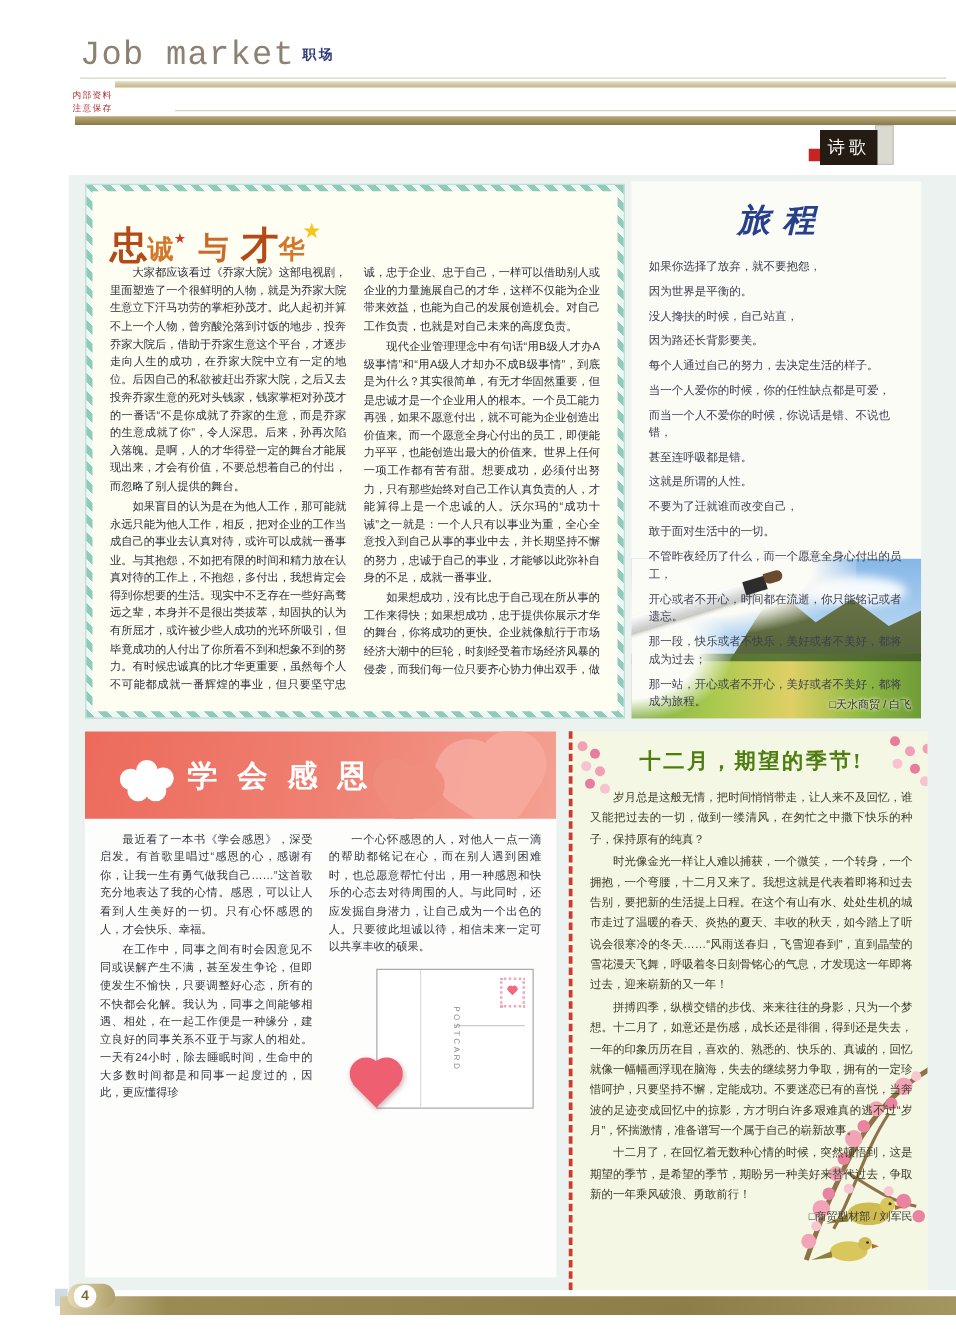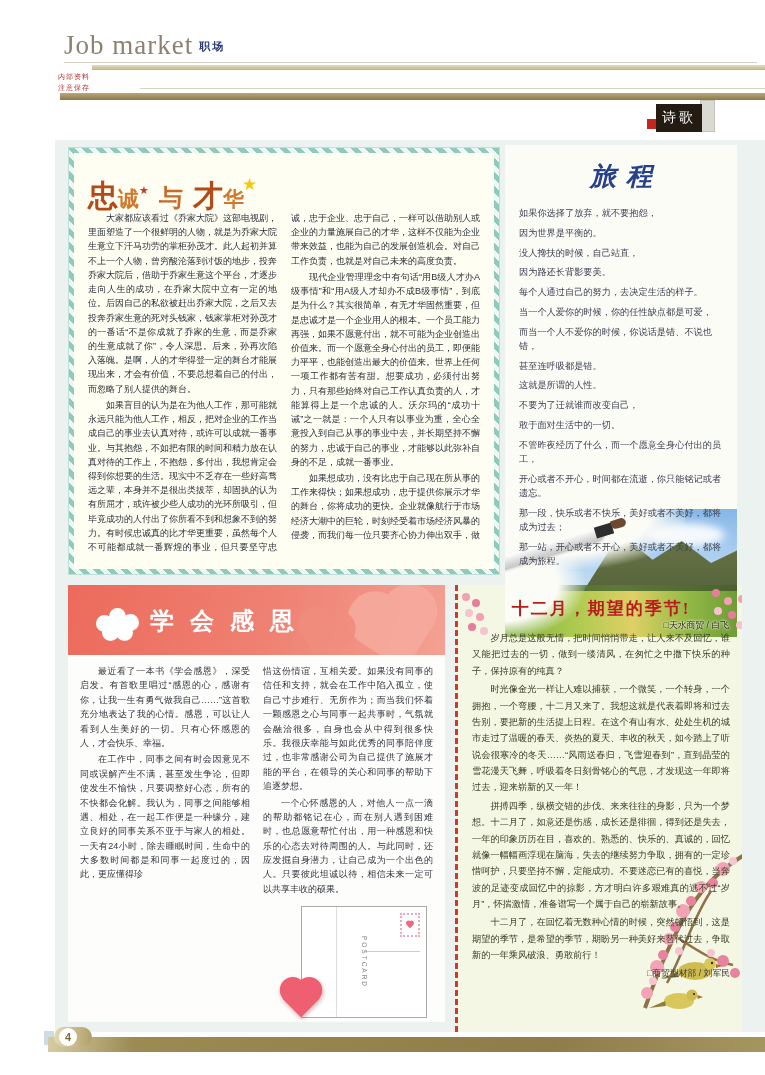--- a/index.html
+++ b/index.html
@@ -1,20 +1,20 @@
 <!DOCTYPE html>
 <html><head>
 <meta charset="utf-8">
 <style>
   *{margin:0;padding:0;box-sizing:border-box}
   html,body{width:765px;height:1075px;background:#fff;font-family:"Liberation Sans","DejaVu Sans",sans-serif;}
   .page{position:relative;width:765px;height:1075px;overflow:hidden;background:#fff;}
 
   
-  .brand{position:absolute;left:64px;top:30px;font-family:Liberation Serif, serif;font-size:27px;color:#8d8272;letter-spacing:1px;}
+  .brand{position:absolute;left:64px;top:30px;font-family:Liberation Mono, monospace;font-size:27px;color:#8d8272;letter-spacing:1px;}
   .brand-tag{font-size:11px;color:#2e3a78;font-weight:bold;margin-left:6px;letter-spacing:2px;vertical-align:4px;}
   .hline1{position:absolute;left:64px;right:8px;top:62px;height:1px;background:#d8d2c6;}
   .hbar1{position:absolute;left:92px;right:0;top:65px;height:5px;background:linear-gradient(#e4dcc2,#c2b488);}
   .notice{position:absolute;left:58px;top:71px;font-size:7px;color:#b03030;line-height:1.6;letter-spacing:1px;}
   .hline2{position:absolute;left:140px;right:0;top:88px;height:1px;background:#d8d2c6;}
   .hbar2{position:absolute;left:60px;right:0;top:93px;height:7px;background:linear-gradient(#b9a878,#8a784a);}
 
   
   .tab-back{position:absolute;left:700px;top:100px;width:15px;height:32px;background:#dadad2;border:1px solid #c3c3b9;}
   .poetry-tab{position:absolute;left:656px;top:104px;width:46px;height:28px;background:#241c12;color:#fff;font-family:"Liberation Serif",serif;font-size:14px;letter-spacing:3px;display:flex;align-items:center;justify-content:center;}
@@ -30,21 +30,21 @@
   .tc-big{font-size:30px;font-weight:bold;color:#b34a17;}
   .tc-small{font-size:21px;color:#d2772b;font-weight:bold;}
   .tc-mid{font-size:24px;color:#c96a2a;font-weight:bold;margin:0 10px;}
   .star-red{font-size:11px;color:#d03a2a;vertical-align:12px;}
   .star-yellow{font-size:17px;color:#f5c518;vertical-align:16px;margin-left:-2px;}
   .loyalty-cols{height:352px;column-count:2;column-gap:14px;font-size:9px;line-height:1.58;text-align:justify;color:#2a2f3a;overflow:hidden;}
   .loyalty-cols p{text-indent:2em;margin-bottom:2px;}
   .byline{text-align:right;font-size:8.8px;color:#3c3c34;margin-top:4px;}
 
   
-  .poem{position:absolute;left:450px;top:5px;width:232px;height:492px;background:#fcfcf7;overflow:hidden;}
+  .poem{position:absolute;left:450px;top:5px;width:232px;height:430px;background:#fcfcf7;overflow:hidden;}
   .poem-title{position:relative;z-index:2;text-align:center;margin-top:14px;font-family:"Liberation Serif","DejaVu Serif",serif;font-style:italic;font-weight:bold;font-size:26px;letter-spacing:10px;color:#27408b;text-indent:10px;}
   .poem-lines{position:relative;z-index:2;padding:12px 14px 0;font-size:9.2px;line-height:1.55;color:#3c4050;}
   .poem-lines div{margin-bottom:5.5px;}
   .landscape{position:absolute;left:0;right:0;bottom:0;height:128px;z-index:1;background:linear-gradient(#86b7e8 0%,#b9d8f2 50%,#dfeaf6 100%);overflow:hidden;}
   .cloud{position:absolute;background:#fff;border-radius:50%;filter:blur(4px);opacity:.9;}
   .mountain{position:absolute;left:30%;right:0;top:18px;bottom:32px;background:linear-gradient(#6d7747,#51603a);clip-path:polygon(0 100%,28% 8%,48% 42%,66% 18%,84% 46%,100% 30%,100% 100%);}
   .fields{position:absolute;left:0;right:0;bottom:0;height:46px;background:linear-gradient(90deg,#7fae3f,#a8c94e 28%,#dfd066 55%,#8fb944 80%,#6f9c37);}
   .treeline{position:absolute;left:0;right:0;bottom:44px;height:8px;background:linear-gradient(90deg,#4c6b2c,#5d7d35 50%,#466327);opacity:.85;}
   .splash{position:absolute;left:-30px;top:-25px;width:210px;height:85px;background:radial-gradient(ellipse at 35% 40%,#fcfcf7 52%,rgba(252,252,247,0) 75%);}
   .splash2{position:absolute;left:-40px;top:20px;width:120px;height:110px;background:radial-gradient(ellipse at 30% 50%,#fcfcf7 48%,rgba(252,252,247,0) 72%);}
@@ -72,21 +72,21 @@
   .postcard{position:relative;width:126px;height:112px;background:#fff;border:1px solid #aaa;margin-left:12px;}
   .postcard-label{position:absolute;left:50%;top:50%;transform:translate(-50%,-50%);writing-mode:vertical-rl;font-size:6.5px;letter-spacing:2px;color:#8a8a8a;}
   .stamp{position:absolute;right:6px;top:6px;width:20px;height:24px;background:#fff;border:2px dotted #f2a8bb;display:flex;align-items:center;justify-content:center;}
   .stamp-heart{--hc:#ef6a80;width:10px;height:9px;position:relative;}
   .card-line{position:absolute;left:34px;top:0;bottom:0;width:1px;background:#ddd;}
   .card-line2{position:absolute;right:6px;top:44px;width:56px;height:1px;background:#ccc;}
   .big-heart{--hc:#ef5f72;width:52px;height:47px;left:-14px;bottom:-8px;z-index:2;filter:drop-shadow(1px 2px 2px rgba(120,30,30,.35));}
 
   
   .december{position:absolute;left:400px;top:445px;width:287px;height:447px;background:#f4f7e3;border-left:3px dashed #cf3a30;padding:8px 12px 6px 14px;overflow:hidden;}
-  .dec-title{position:relative;z-index:2;text-align:center;color:#b91c1c;font-weight:bold;font-size:17px;font-family:"Liberation Serif",serif;letter-spacing:2px;margin:4px 0 10px;}
+  .dec-title{position:relative;z-index:2;text-align:center;color:#4d7c0f;font-weight:bold;font-size:17px;font-family:"Liberation Serif",serif;letter-spacing:2px;margin:4px 0 10px;}
   .dec-text{position:relative;z-index:2;font-size:9.2px;line-height:1.78;text-align:justify;color:#3c3c28;}
   .dec-text p{text-indent:2em;margin-bottom:2px;}
   .dec-byline{position:relative;z-index:2;}
   .blossom{position:absolute;width:8px;height:8px;border-radius:50%;z-index:1;}
   .blossom-l{left:4px;top:8px;background:#f2a0b4;box-shadow:10px 6px 0 #e87d9b,3px 16px 0 #f7c3d0,14px 20px 0 #f2a0b4,6px 30px 0 #e87d9b,18px 34px 0 #f7c3d0;}
   .blossom-r{right:22px;top:4px;background:#e87d9b;box-shadow:12px 8px 0 #f2a0b4,2px 18px 0 #f7c3d0,16px 22px 0 #e87d9b,26px 6px 0 #f2a0b4,24px 32px 0 #f7c3d0;}
   .branch-svg{position:absolute;right:-6px;bottom:4px;z-index:1;opacity:.95;}
 
   
   .fbar{position:absolute;left:48px;right:0;top:1037px;height:15px;background:linear-gradient(90deg,#d6cba3,#9b8a52 12%,#8f7d49 70%,#a5955f);}
@@ -170,21 +170,20 @@
         <div class="heartshape banner-heart2"></div>
         <div class="flower"></div>
         <div class="banner-title">学会感恩</div>
       </div>
       <div class="grat-body">
         <div class="grat-col">
           <p>最近看了一本书《学会感恩》，深受启发。有首歌里唱过“感恩的心，感谢有你，让我一生有勇气做我自己……”这首歌充分地表达了我的心情。感恩，可以让人看到人生美好的一切。只有心怀感恩的人，才会快乐、幸福。</p>
           <p>在工作中，同事之间有时会因意见不同或误解产生不满，甚至发生争论，但即使发生不愉快，只要调整好心态，所有的不快都会化解。我认为，同事之间能够相遇、相处，在一起工作便是一种缘分，建立良好的同事关系不亚于与家人的相处。一天有24小时，除去睡眠时间，生命中的大多数时间都是和同事一起度过的，因此，更应懂得珍</p>
         </div>
         <div class="grat-col">
-          <p class="cont">惜这份情谊，互相关爱。如果没有同事的信任和支持，就会在工作中陷入孤立，使自己寸步难行、无所作为；而当我们怀着一颗感恩之心与同事一起共事时，气氛就会融洽很多，自身也会从中得到很多快乐。我很庆幸能与如此优秀的同事陪伴度过，也非常感谢公司为自己提供了施展才能的平台，在领导的关心和同事的帮助下追逐梦想。</p>
           <p>一个心怀感恩的人，对他人一点一滴的帮助都铭记在心，而在别人遇到困难时，也总愿意帮忙付出，用一种感恩和快乐的心态去对待周围的人。与此同时，还应发掘自身潜力，让自己成为一个出色的人。只要彼此坦诚以待，相信未来一定可以共享丰收的硕果。</p>
           <div class="postcard-wrap">
             <div class="postcard">
               <div class="card-line"></div>
               <div class="card-line2"></div>
               <div class="postcard-label">POSTCARD</div>
               <div class="stamp">
                   <span class="heartshape stamp-heart"></span>
                 </div>
             </div>

